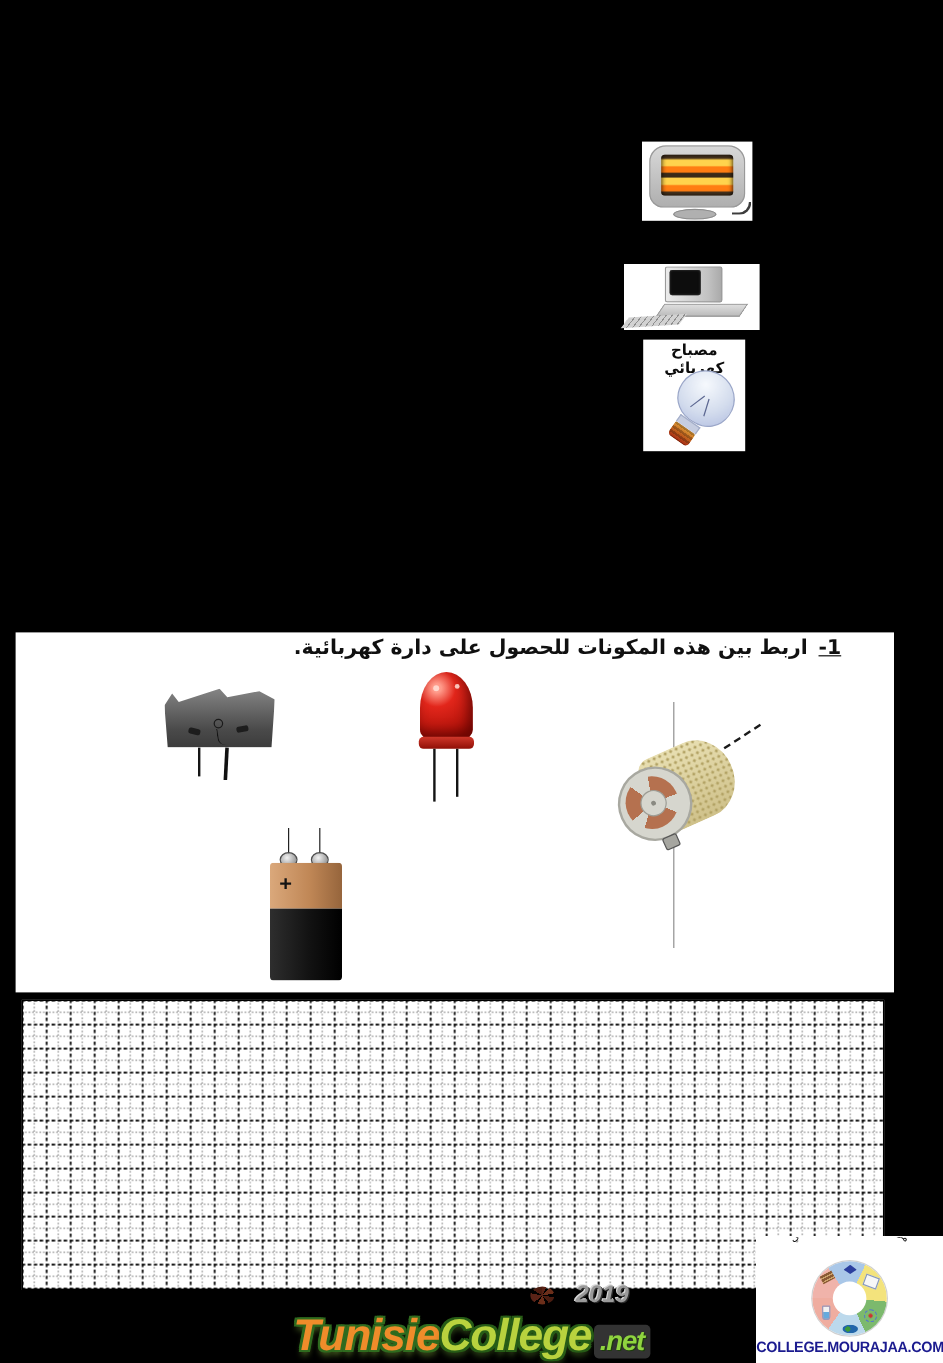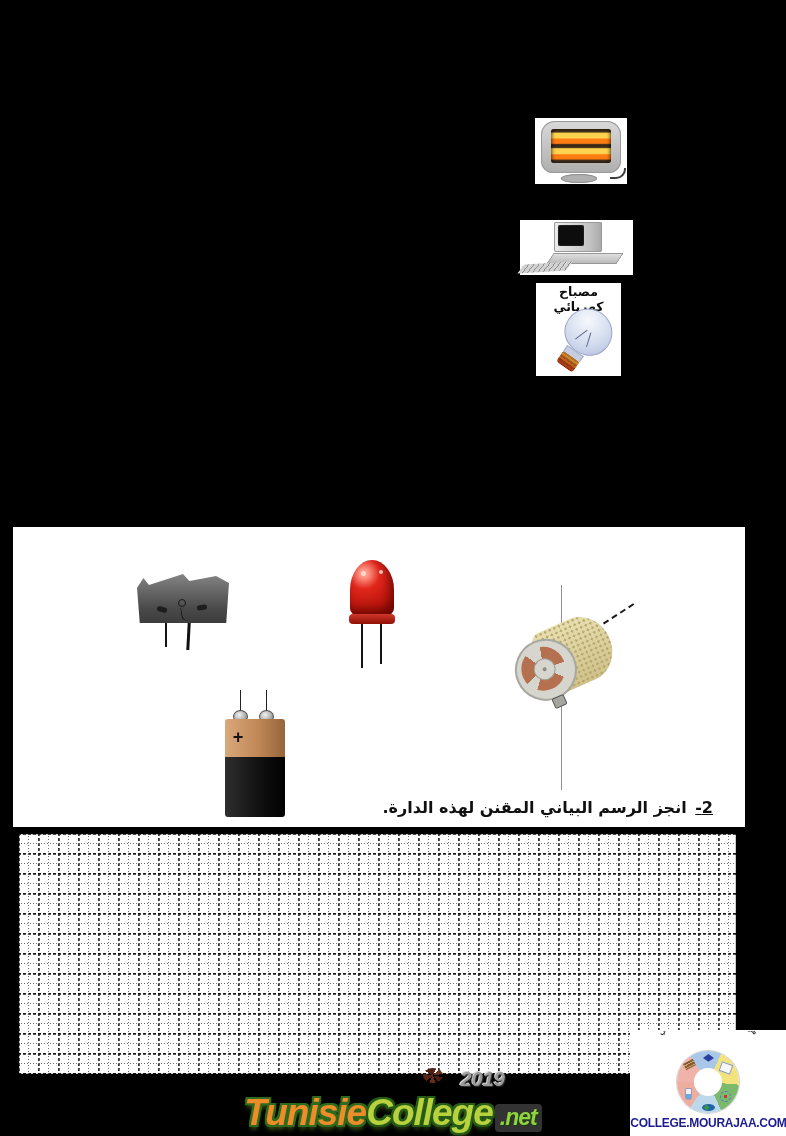--- a/index.html
+++ b/index.html
@@ -149,21 +149,21 @@
   .bat-plus{position:absolute;left:8px;top:8px;font-size:17px;font-weight:bold;color:#141414;
     font-family:"DejaVu Sans Mono",monospace;}
   .bat-bottom{height:60px;background:linear-gradient(90deg,#2e2e2e,var(--battery-black,#121212) 55%,#000);}
 
   
   .grid-wrap{left:18px;top:833px;width:719px;height:242px;}
 
   
   .tc-logo{left:228px;top:1072px;width:330px;height:64px;text-align:center;
     font-family:"Liberation Sans",sans-serif;}
-  .tc-year-row{position:absolute;right:53px;top:-4px;display:flex;align-items:flex-start;gap:18px;}
+  .tc-year-row{position:absolute;right:34px;top:-4px;display:flex;align-items:center;gap:18px;}
   .tc-palm{display:inline-block;width:20px;height:15px;border-radius:50%;
     background:conic-gradient(#5a2317 0 25deg,transparent 25deg 45deg,#6b2e1a 45deg 80deg,
       transparent 80deg 100deg,#4c1d11 100deg 140deg,transparent 140deg 160deg,#6b2e1a 160deg 210deg,
       transparent 210deg 230deg,#5a2317 230deg 280deg,transparent 280deg 300deg,#4c1d11 300deg 360deg);}
   .tc-year{font-style:italic;font-weight:800;font-size:20px;color:#9a9a9a;
     text-shadow:1px 1px 0 #2d2d2d,-1px -1px 0 #d8d8d8;}
   .tc-text-row{position:absolute;left:0;bottom:2px;width:100%;white-space:nowrap;font-weight:800;
     font-style:italic;letter-spacing:-1px;}
   .tc-tunisie{font-size:37px;color:var(--tunisie-orange,#ef8c2a);
     text-shadow:-2px 0 #2f6b1f,2px 0 #2f6b1f,0 -2px #2f6b1f,0 2px #2f6b1f,
@@ -226,20 +226,24 @@
         <div class="bulb-filament-l"></div>
         <div class="bulb-filament-r"></div>
       </div>
       <div class="bulb-neck"></div>
       <div class="bulb-base"></div>
     </div>
   </div>
 
 
   <div class="card q-panel">
+    <div class="q-line q1" dir="rtl">
+      <span class="q-num">1-</span>
+      <span>اربط بين هذه المكونات للحصول على دارة كهربائية.</span>
+    </div>
 
     <div class="sw">
       <div class="sw-body"></div>
       <div class="sw-slot1"></div>
       <div class="sw-slot2"></div>
       <div class="sw-ring"></div>
       <div class="sw-hook"></div>
       <div class="sw-pin1"></div>
       <div class="sw-pin2"></div>
     </div>
@@ -276,24 +280,20 @@
       <div class="bat-term1"></div>
       <div class="bat-term2"></div>
       <div class="bat-body">
         <div class="bat-top">
           <span class="bat-plus">+</span>
         </div>
         <div class="bat-bottom"></div>
       </div>
     </div>
 
-    <div class="q-line q2" dir="rtl">
-      <span class="q-num">2-</span>
-      <span>انجز الرسم البياني المقنن لهذه الدارة.</span>
-    </div>
   </div>
 
   <div class="abs grid-wrap">
     <svg width="719" height="242" xmlns="http://www.w3.org/2000/svg">
       <defs>
         <pattern id="gp" width="20" height="20" patternUnits="userSpaceOnUse">
           <path d="M0 0.9 H20 M0.9 0 V20" stroke="#1a1a1a" stroke-width="1.6" stroke-dasharray="3 2" fill="none"></path>
           <path d="M0 10.5 H20 M10.5 0 V20" stroke="#6b6b6b" stroke-width="1" stroke-dasharray="1 2" fill="none"></path>
         </pattern>
       </defs>

